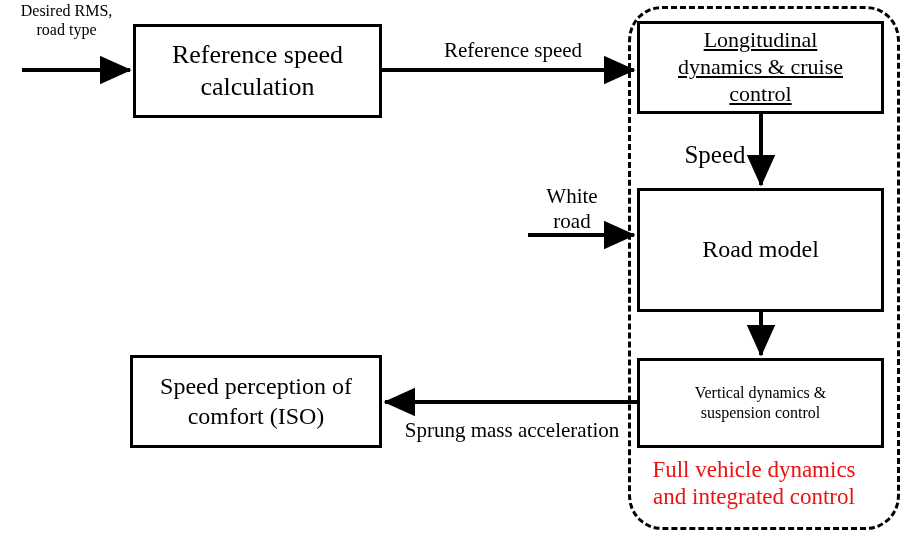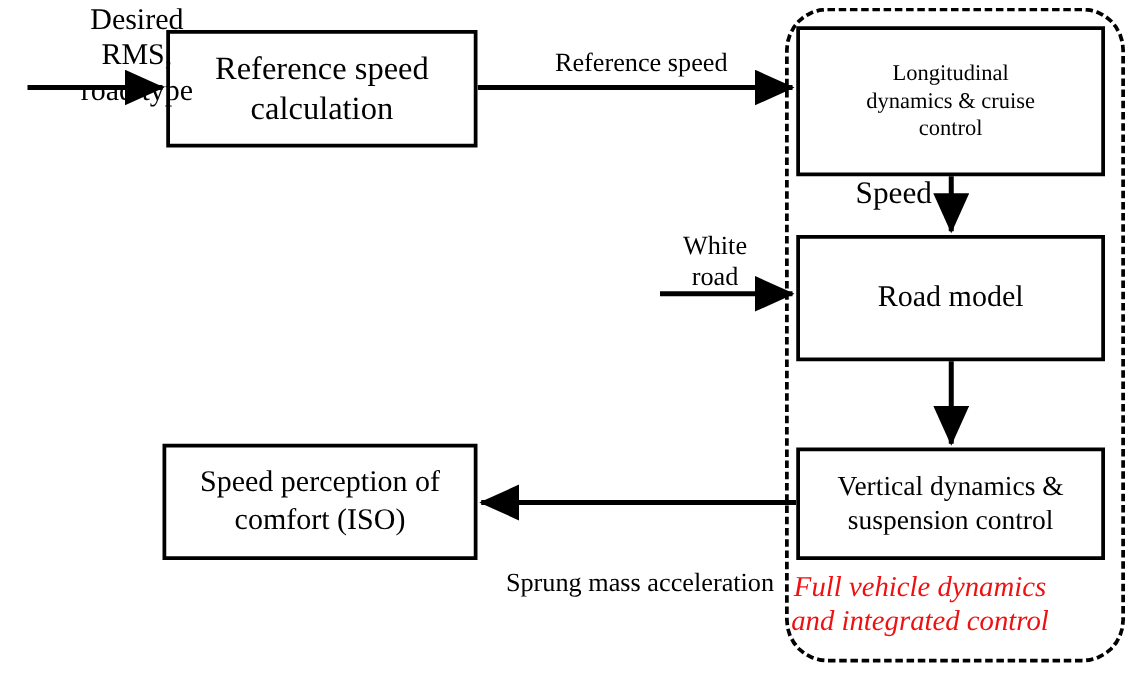--- a/index.html
+++ b/index.html
@@ -84,48 +84,48 @@
     <line x1="637" y1="402" x2="385" y2="402" stroke="#000000" stroke-width="4" marker-end="url(#arrowhead)"></line>
   </svg>
 
   <div class="dashed-group" style="left:628px; top:6px; width:272px; height:524px;"></div>
 
   <div class="node" style="left:133px; top:24px; width:249px; height:94px; font-size:26px;">
     <span class="txt">Reference speed
 calculation</span>
   </div>
 
-  <div class="node" style="left:637px; top:21px; width:247px; height:120px; font-size:18px;">
+  <div class="node" style="left:637px; top:21px; width:247px; height:93px; font-size:22px;text-decoration:underline;">
     <span class="txt">Longitudinal
 dynamics &amp; cruise
 control</span>
   </div>
 
-  <div class="node" style="left:637px; top:188px; width:247px; height:101px; font-size:24px;">
+  <div class="node" style="left:637px; top:188px; width:247px; height:124px; font-size:24px;">
     <span class="txt">Road model</span>
   </div>
 
-  <div class="node" style="left:637px; top:358px; width:247px; height:90px; font-size:22px;">
+  <div class="node" style="left:637px; top:358px; width:247px; height:90px; font-size:16px;">
     <span class="txt">Vertical dynamics &amp;
 suspension control</span>
   </div>
 
   <div class="node" style="left:130px; top:355px; width:252px; height:93px; font-size:24px;">
     <span class="txt">Speed perception of
 comfort (ISO)</span>
   </div>
 
-  <div class="lbl" style="left:0px; top:2px; width:133px; font-size:24px;padding-left:43px;">Desired RMS,
+  <div class="lbl" style="left:0px; top:2px; width:133px; font-size:16px;">Desired RMS,
 road type</div>
 
   <div class="lbl" style="left:398px; top:38px; width:230px; font-size:21px;">Reference speed</div>
 
   <div class="lbl" style="left:672px; top:140px; width:86px; font-size:25px;">Speed</div>
 
   <div class="lbl" style="left:527px; top:184px; width:90px; font-size:21px;">White
 road</div>
 
-  <div class="lbl" style="left:388px; top:418px; width:248px; font-size:21px;margin-top:36px;">Sprung mass acceleration</div>
+  <div class="lbl" style="left:388px; top:418px; width:248px; font-size:21px;">Sprung mass acceleration</div>
 
-  <div class="lbl lbl-red" style="left:602px; top:456px; width:268px; font-size:23px;font-style:italic;">Full vehicle dynamics
+  <div class="lbl lbl-red" style="left:620px; top:456px; width:268px; font-size:23px;">Full vehicle dynamics
 and integrated control</div>
 
 </div>
 
 </body></html>

